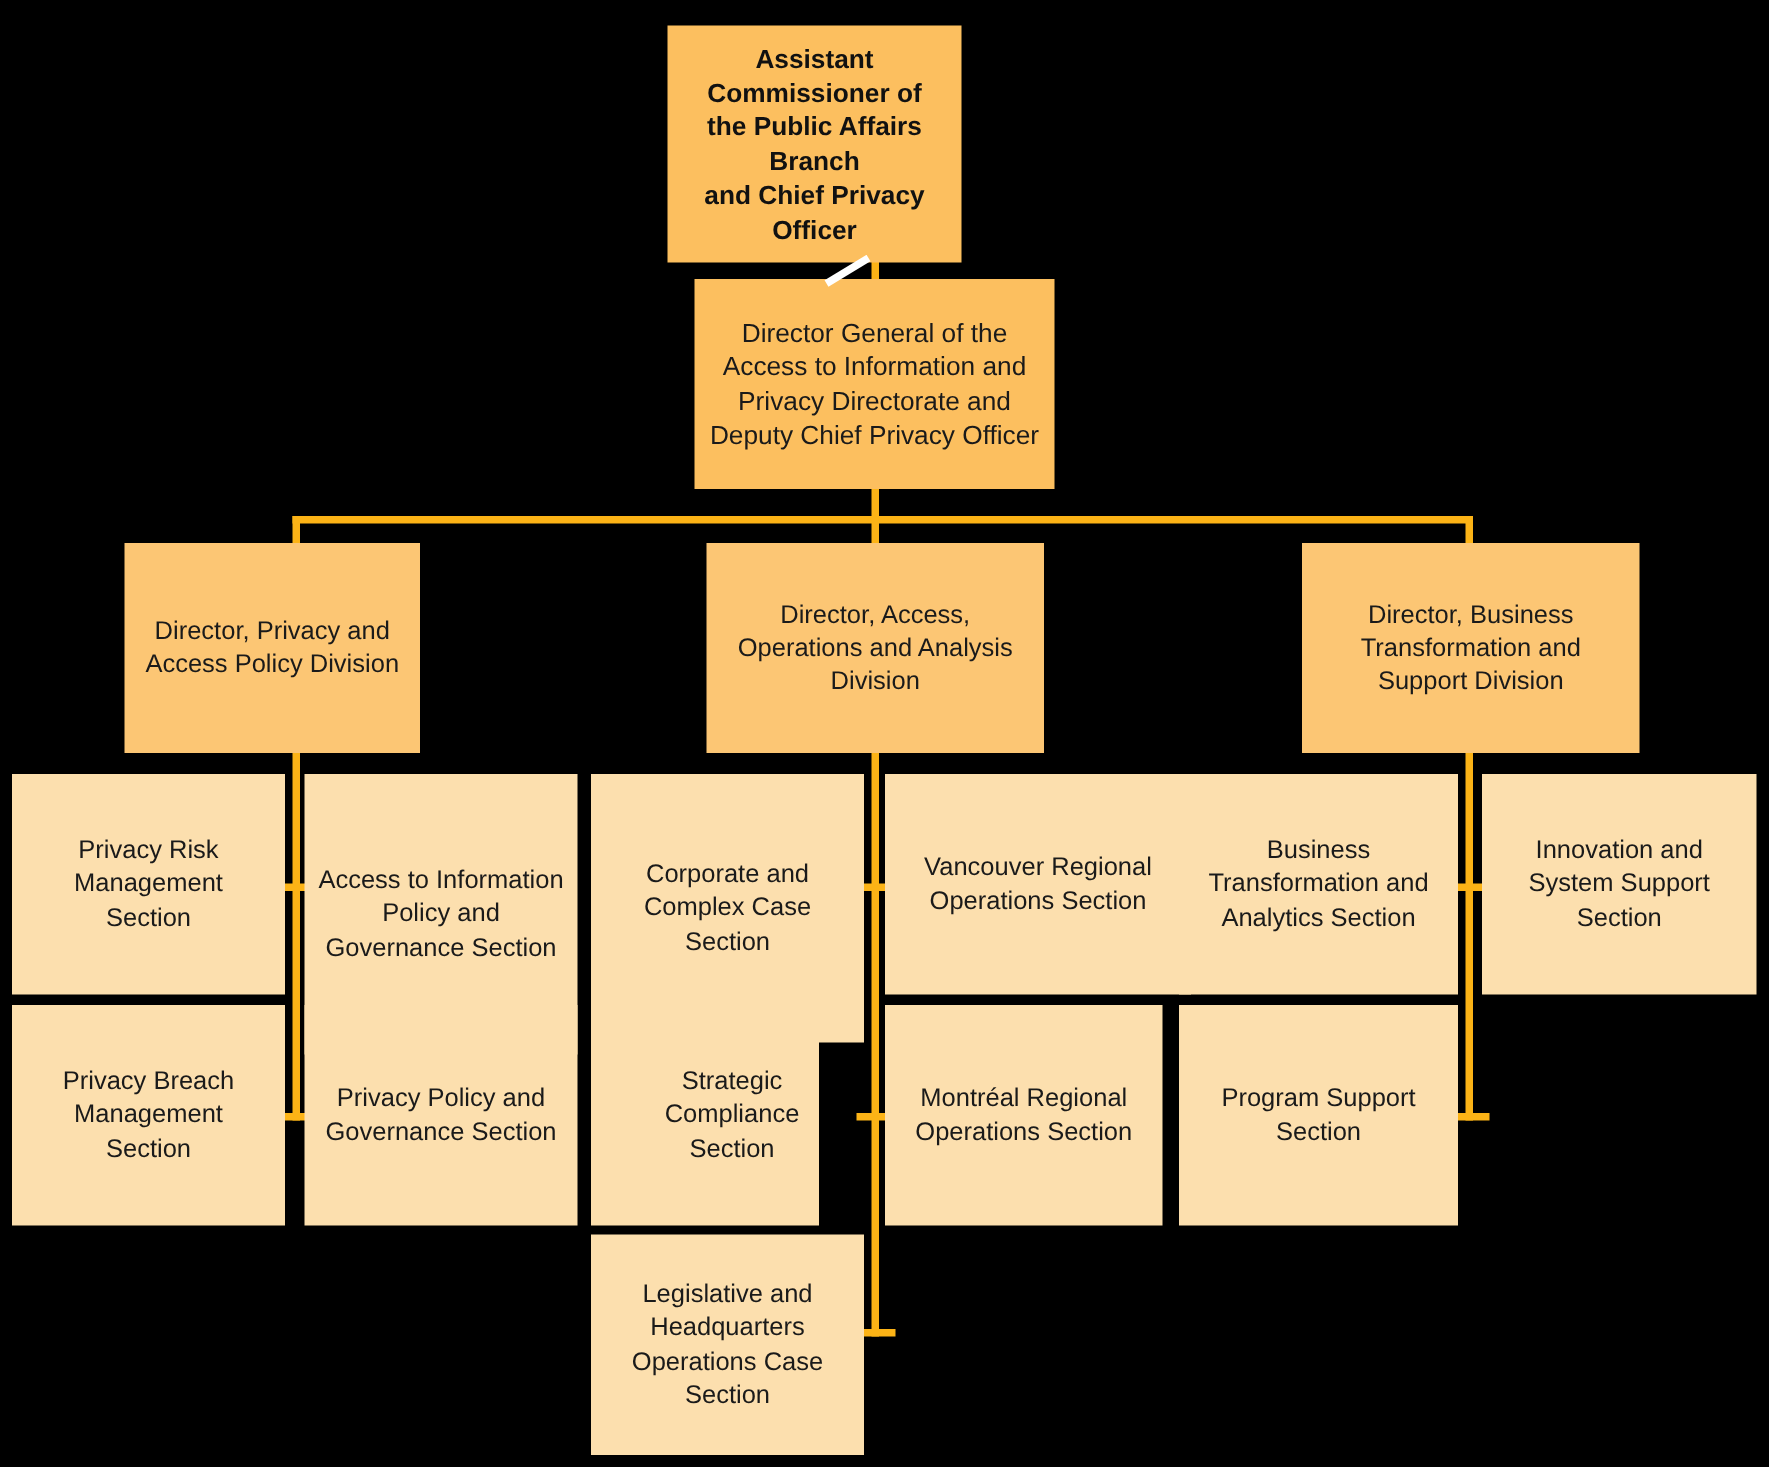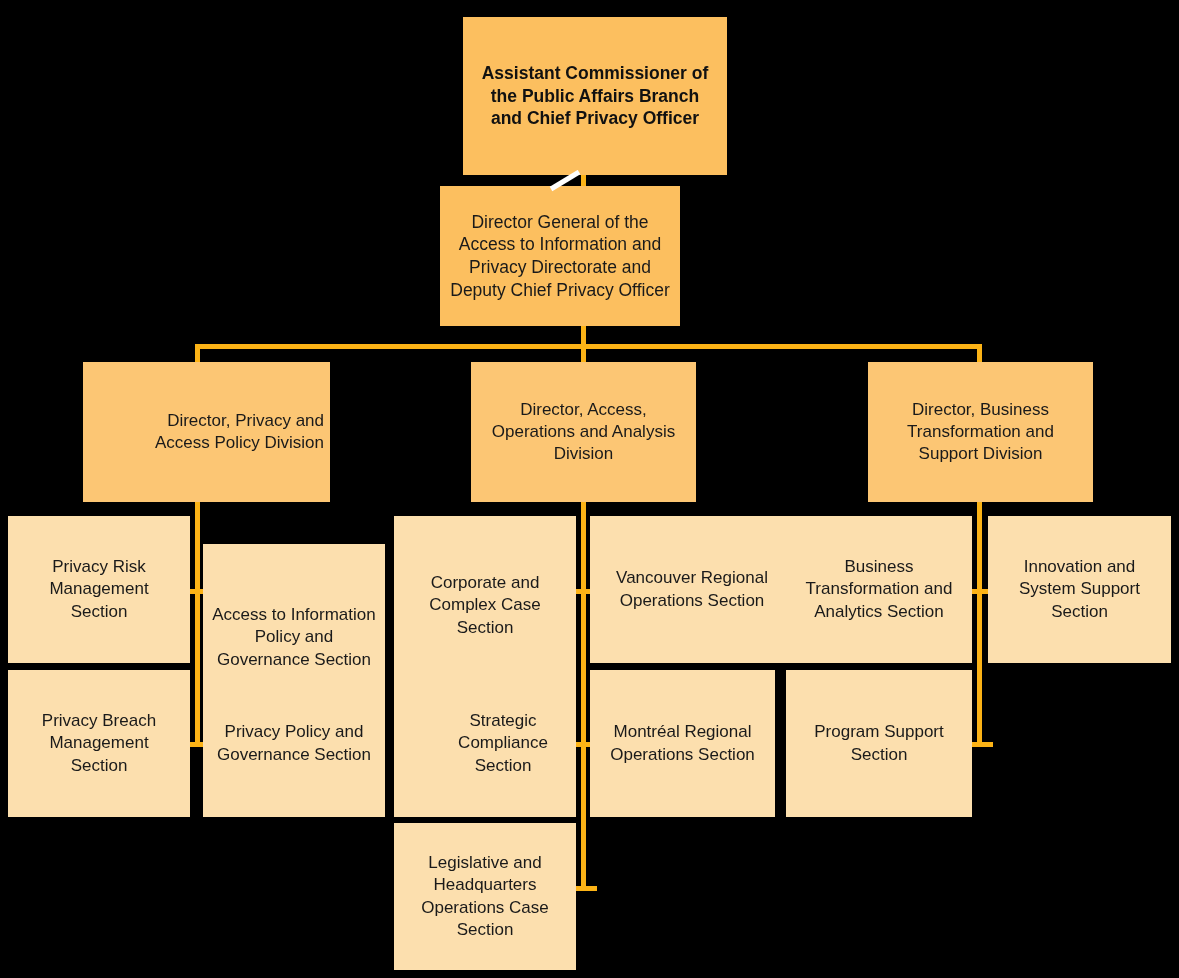--- a/index.html
+++ b/index.html
@@ -94,34 +94,34 @@
 
   <div class="connector v trunk" style="left:581px; top:502px; width:5px; height:389px;"></div>
   <div class="connector h" style="left:571px; top:589px; width:26px; height:5px;"></div>
   <div class="connector h" style="left:571px; top:742px; width:26px; height:5px;"></div>
   <div class="connector h" style="left:571px; top:886px; width:26px; height:5px;"></div>
 
   <div class="connector v trunk" style="left:977px; top:502px; width:5px; height:245px;"></div>
   <div class="connector h" style="left:967px; top:589px; width:26px; height:5px;"></div>
   <div class="connector h" style="left:967px; top:742px; width:26px; height:5px;"></div>
 
-  <div class="node level-exec" style="left:463px; top:17px; width:264px; height:158px;">
+  <div class="node level-exec" style="left:445px; top:17px; width:196px; height:158px;">
     <span class="label">Assistant Commissioner of
 the Public Affairs Branch
 and Chief Privacy Officer</span>
   </div>
 
-  <div class="node level-dg" style="left:440px; top:186px; width:240px; height:140px;text-align:center;">
+  <div class="node level-dg" style="left:463px; top:186px; width:240px; height:140px;text-align:center;">
     <span class="label">Director General of the
 Access to Information and
 Privacy Directorate and
 Deputy Chief Privacy Officer</span>
   </div>
 
-  <div class="node level-director" style="left:83px; top:362px; width:247px; height:140px;text-align:right;">
+  <div class="node level-director" style="left:83px; top:362px; width:197px; height:140px;">
     <span class="label">Director, Privacy and
 Access Policy Division</span>
   </div>
 
   <div class="node level-director" style="left:471px; top:362px; width:225px; height:140px;">
     <span class="label">Director, Access,
 Operations and Analysis
 Division</span>
   </div>
 
@@ -130,21 +130,21 @@
 Transformation and
 Support Division</span>
   </div>
 
   <div class="node level-section" style="left:8px; top:516px; width:182px; height:147px;justify-content:flex-end;">
     <span class="label">Privacy Risk
 Management
 Section</span>
   </div>
 
-  <div class="node level-section" style="left:203px; top:516px; width:182px; height:187px;margin-top:28px;">
+  <div class="node level-section" style="left:203px; top:516px; width:182px; height:187px;">
     <span class="label">Access to Information
 Policy and
 Governance Section</span>
   </div>
 
   <div class="node level-section" style="left:8px; top:670px; width:182px; height:147px;">
     <span class="label">Privacy Breach
 Management
 Section</span>
   </div>
@@ -158,21 +158,21 @@
     <span class="label">Corporate and
 Complex Case
 Section</span>
   </div>
 
   <div class="node level-section" style="left:590px; top:516px; width:204px; height:147px;">
     <span class="label">Vancouver Regional
 Operations Section</span>
   </div>
 
-  <div class="node level-section" style="left:394px; top:670px; width:182px; height:147px;padding-left:36px;">
+  <div class="node level-section" style="left:394px; top:670px; width:152px; height:147px;padding-left:36px;">
     <span class="label">Strategic Compliance
 Section</span>
   </div>
 
   <div class="node level-section" style="left:590px; top:670px; width:185px; height:147px;">
     <span class="label">Montréal Regional
 Operations Section</span>
   </div>
 
   <div class="node level-section" style="left:394px; top:823px; width:182px; height:147px;">

